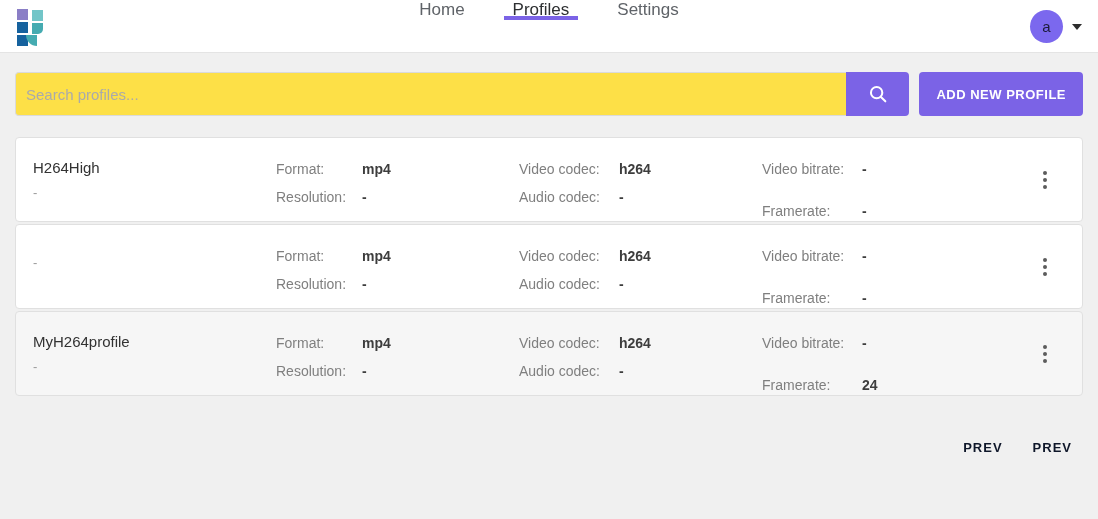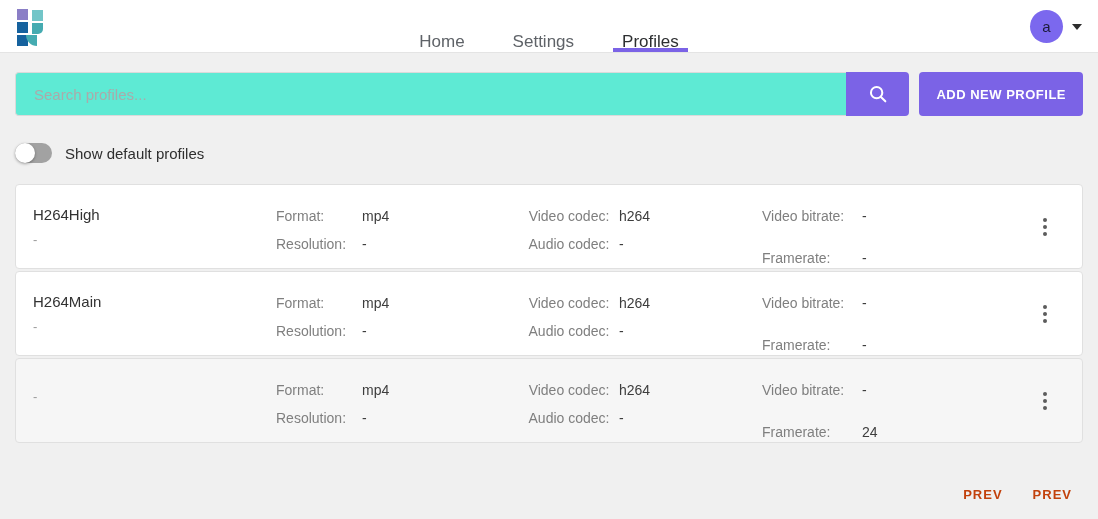--- a/index.html
+++ b/index.html
@@ -22,21 +22,21 @@
   }
   .logo{position:absolute;left:17px;top:9px;width:30px;height:36px;cursor:pointer;}
   .logo .cell{position:absolute;width:11px;height:11px;}
   .lg-p {left:0;top:0;background:#8a7ec6;}
   .lg-b1{left:0;top:13px;background:#16629e;}
   .lg-b2{left:0;top:26px;background:#16629e;}
   .lg-t1{left:15px;top:1px;background:#72c5c8;}
   .lg-t2{left:15px;top:14px;background:#45abb1;border-radius:0 0 5px 0;}
   .lg-t3{left:9px;top:26px;background:#45abb1;border-radius:0 0 0 11px;}
 
-  .nav{display:flex;align-items:flex-end;gap:30px;}
+  .nav{display:flex;align-items:flex-start;gap:30px;}
   .nav-item{
     position:relative;display:flex;align-items:center;padding:0 9px;
     font-size:17px;color:var(--navgray);cursor:pointer;
   }
   .nav-item.active{color:#2d2f31;}
   .nav-item.active::after{
     content:"";position:absolute;left:0;right:0;bottom:0;height:4px;background:var(--accent);
   }
 
   .user{position:absolute;right:16px;top:0;height:53px;display:flex;align-items:center;gap:9px;}
@@ -47,21 +47,21 @@
   }
   .caret{width:0;height:0;border-left:5px solid transparent;border-right:5px solid transparent;
     border-top:6px solid #2d2d2d;cursor:pointer;}
 
   
   .main{padding:0 15px;}
 
   .search-row{margin-top:19px;display:flex;align-items:stretch;height:44px;}
   .search-input{
     flex:1;height:44px;border:1px solid #dadada;border-right:none;border-radius:4px 0 0 4px;
-    padding:0 18px;font-size:15px;color:#333;outline:none;background:#5eead4;
+    padding:0 10px;font-size:15px;color:#333;outline:none;background:#fde047;
     font-family:"Liberation Sans","DejaVu Sans",sans-serif;
   }
   .search-input::placeholder{color:#aaaaaa;}
   .search-btn{
     width:63px;border:none;background:var(--accent);border-radius:0 4px 4px 0;
     display:flex;align-items:center;justify-content:center;cursor:pointer;
   }
   .add-btn{
     margin-left:10px;border:none;background:var(--accent);color:#fff;border-radius:4px;
     padding:0 17px;font-size:13px;font-weight:bold;letter-spacing:.5px;cursor:pointer;
@@ -87,52 +87,52 @@
   .name-col{flex:0 0 260px;padding:21px 0 0 17px;}
   .profile-name{font-size:15px;color:#323232;}
   .profile-desc{margin-top:9px;font-size:13px;color:#9a9a9a;}
   .spec-col{padding-top:21px;display:flex;flex-direction:column;gap:8px;}
   .spec-col.c1{flex:0 0 243px;}
   .spec-col.c2{flex:0 0 243px;}
   .spec-col.c3{flex:1 1 auto;justify-content:space-between;}
   .spec-row{display:flex;font-size:14px;line-height:20px;}
   .spec-label{color:var(--label);}
   .c1 .spec-label{width:86px;}
-  .c2 .spec-label{width:100px;text-align:center;}
+  .c2 .spec-label{width:100px;}
   .c3 .spec-label{width:100px;}
-  .spec-value{color:var(--value);}
+  .spec-value{color:var(--value);font-weight:bold;}
   .kebab-col{flex:0 0 75px;display:flex;align-items:center;justify-content:center;}
   .kebab{display:flex;flex-direction:column;gap:3px;padding:6px;cursor:pointer;}
   .kebab .dot{width:4px;height:4px;border-radius:50%;background:#5c5c5c;}
 
   
   .pagination{
     margin-top:44px;display:flex;justify-content:flex-end;gap:30px;padding-right:11px;
   }
   .page-btn{
-    font-size:13px;font-weight:bold;letter-spacing:1px;color:#c2410c;cursor:pointer;
+    font-size:13px;font-weight:bold;letter-spacing:1px;color:#0f172a;cursor:pointer;
     background:none;border:none;font-family:"Liberation Sans","DejaVu Sans",sans-serif;
   }
 </style>
 </head>
 <body>
 
 <div class="header">
   <div class="logo">
     <div class="cell lg-p"></div>
     <div class="cell lg-b1"></div>
     <div class="cell lg-b2"></div>
     <div class="cell lg-t1"></div>
     <div class="cell lg-t2"></div>
     <div class="cell lg-t3"></div>
   </div>
   <nav class="nav">
     <div class="nav-item">Home</div>
+    <div class="nav-item active">Profiles</div>
     <div class="nav-item">Settings</div>
-    <div class="nav-item active">Profiles</div>
   </nav>
   <div class="user">
     <div class="avatar">a</div>
     <div class="caret"></div>
   </div>
 </div>
 
 <div class="main">
 
   <div class="search-row">
@@ -141,27 +141,20 @@
       <span style="display:flex;">
         <svg width="22" height="22" viewBox="0 0 24 24" fill="none" stroke="#ffffff" stroke-width="2.2" stroke-linecap="round">
           <circle cx="10.5" cy="10.5" r="6.2"></circle>
           <line x1="15.2" y1="15.2" x2="20" y2="20"></line>
         </svg>
       </span>
     </button>
     <button class="add-btn">ADD NEW PROFILE</button>
   </div>
 
-  <div class="toggle-row">
-    <div class="switch">
-      <div class="track"></div>
-      <div class="knob"></div>
-    </div>
-    <div class="toggle-label">Show default profiles</div>
-  </div>
 
   <div class="cards">
 
     <div class="card">
       <div class="name-col">
         <div class="profile-name">H264High</div>
         <div class="profile-desc">-</div>
       </div>
       <div class="spec-col c1">
         <div class="spec-row">
@@ -197,21 +190,20 @@
         <div class="kebab">
           <span class="dot"></span>
             <span class="dot"></span>
             <span class="dot"></span>
         </div>
       </div>
     </div>
 
     <div class="card">
       <div class="name-col">
-        <div class="profile-name">H264Main</div>
         <div class="profile-desc">-</div>
       </div>
       <div class="spec-col c1">
         <div class="spec-row">
           <span class="spec-label">Format:</span>
           <span class="spec-value">mp4</span>
         </div>
         <div class="spec-row">
           <span class="spec-label">Resolution:</span>
           <span class="spec-value">-</span>
@@ -241,20 +233,21 @@
         <div class="kebab">
           <span class="dot"></span>
             <span class="dot"></span>
             <span class="dot"></span>
         </div>
       </div>
     </div>
 
     <div class="card highlighted">
       <div class="name-col">
+        <div class="profile-name">MyH264profile</div>
         <div class="profile-desc">-</div>
       </div>
       <div class="spec-col c1">
         <div class="spec-row">
           <span class="spec-label">Format:</span>
           <span class="spec-value">mp4</span>
         </div>
         <div class="spec-row">
           <span class="spec-label">Resolution:</span>
           <span class="spec-value">-</span>

